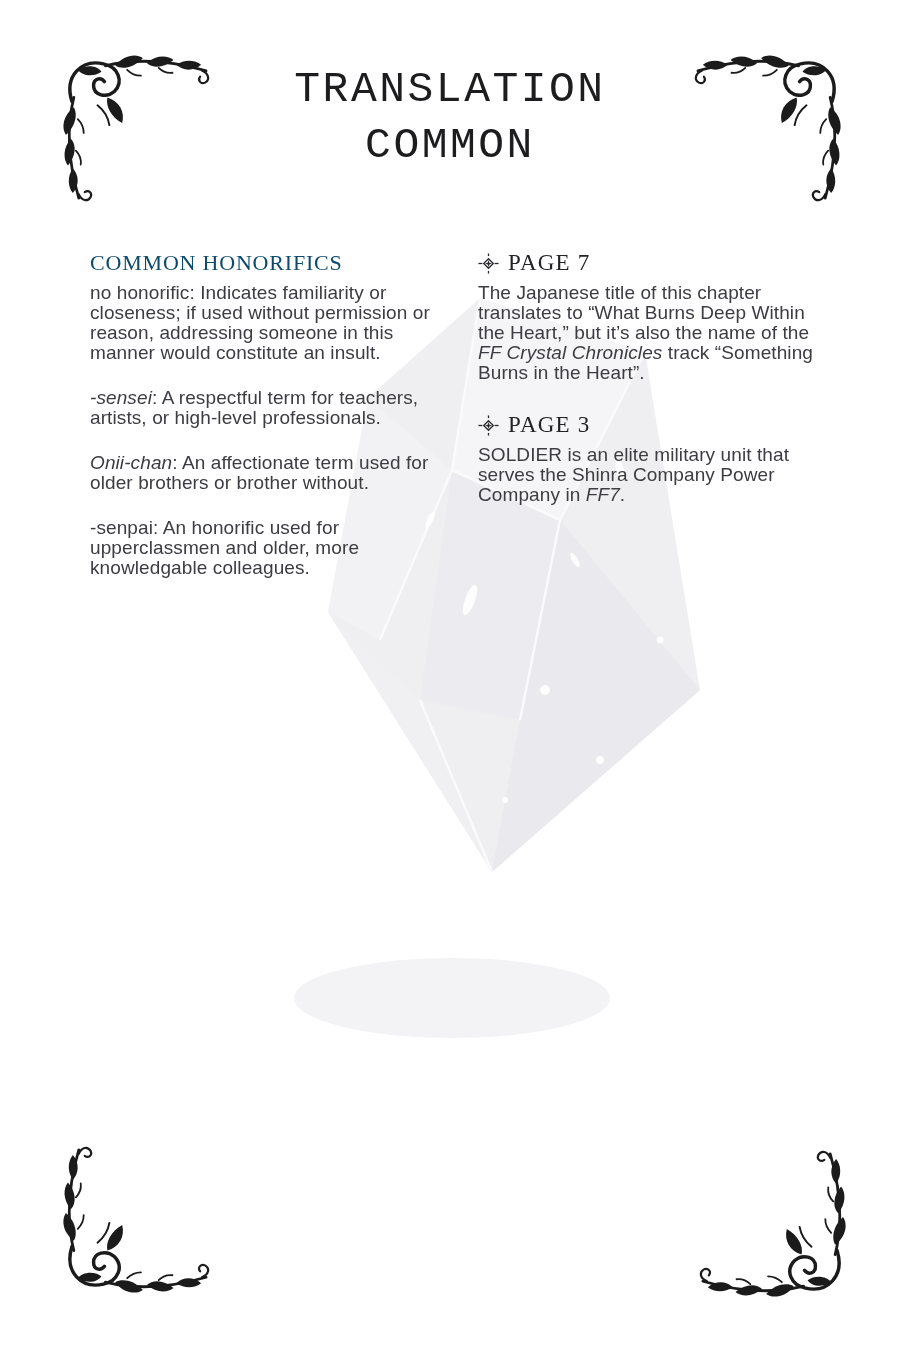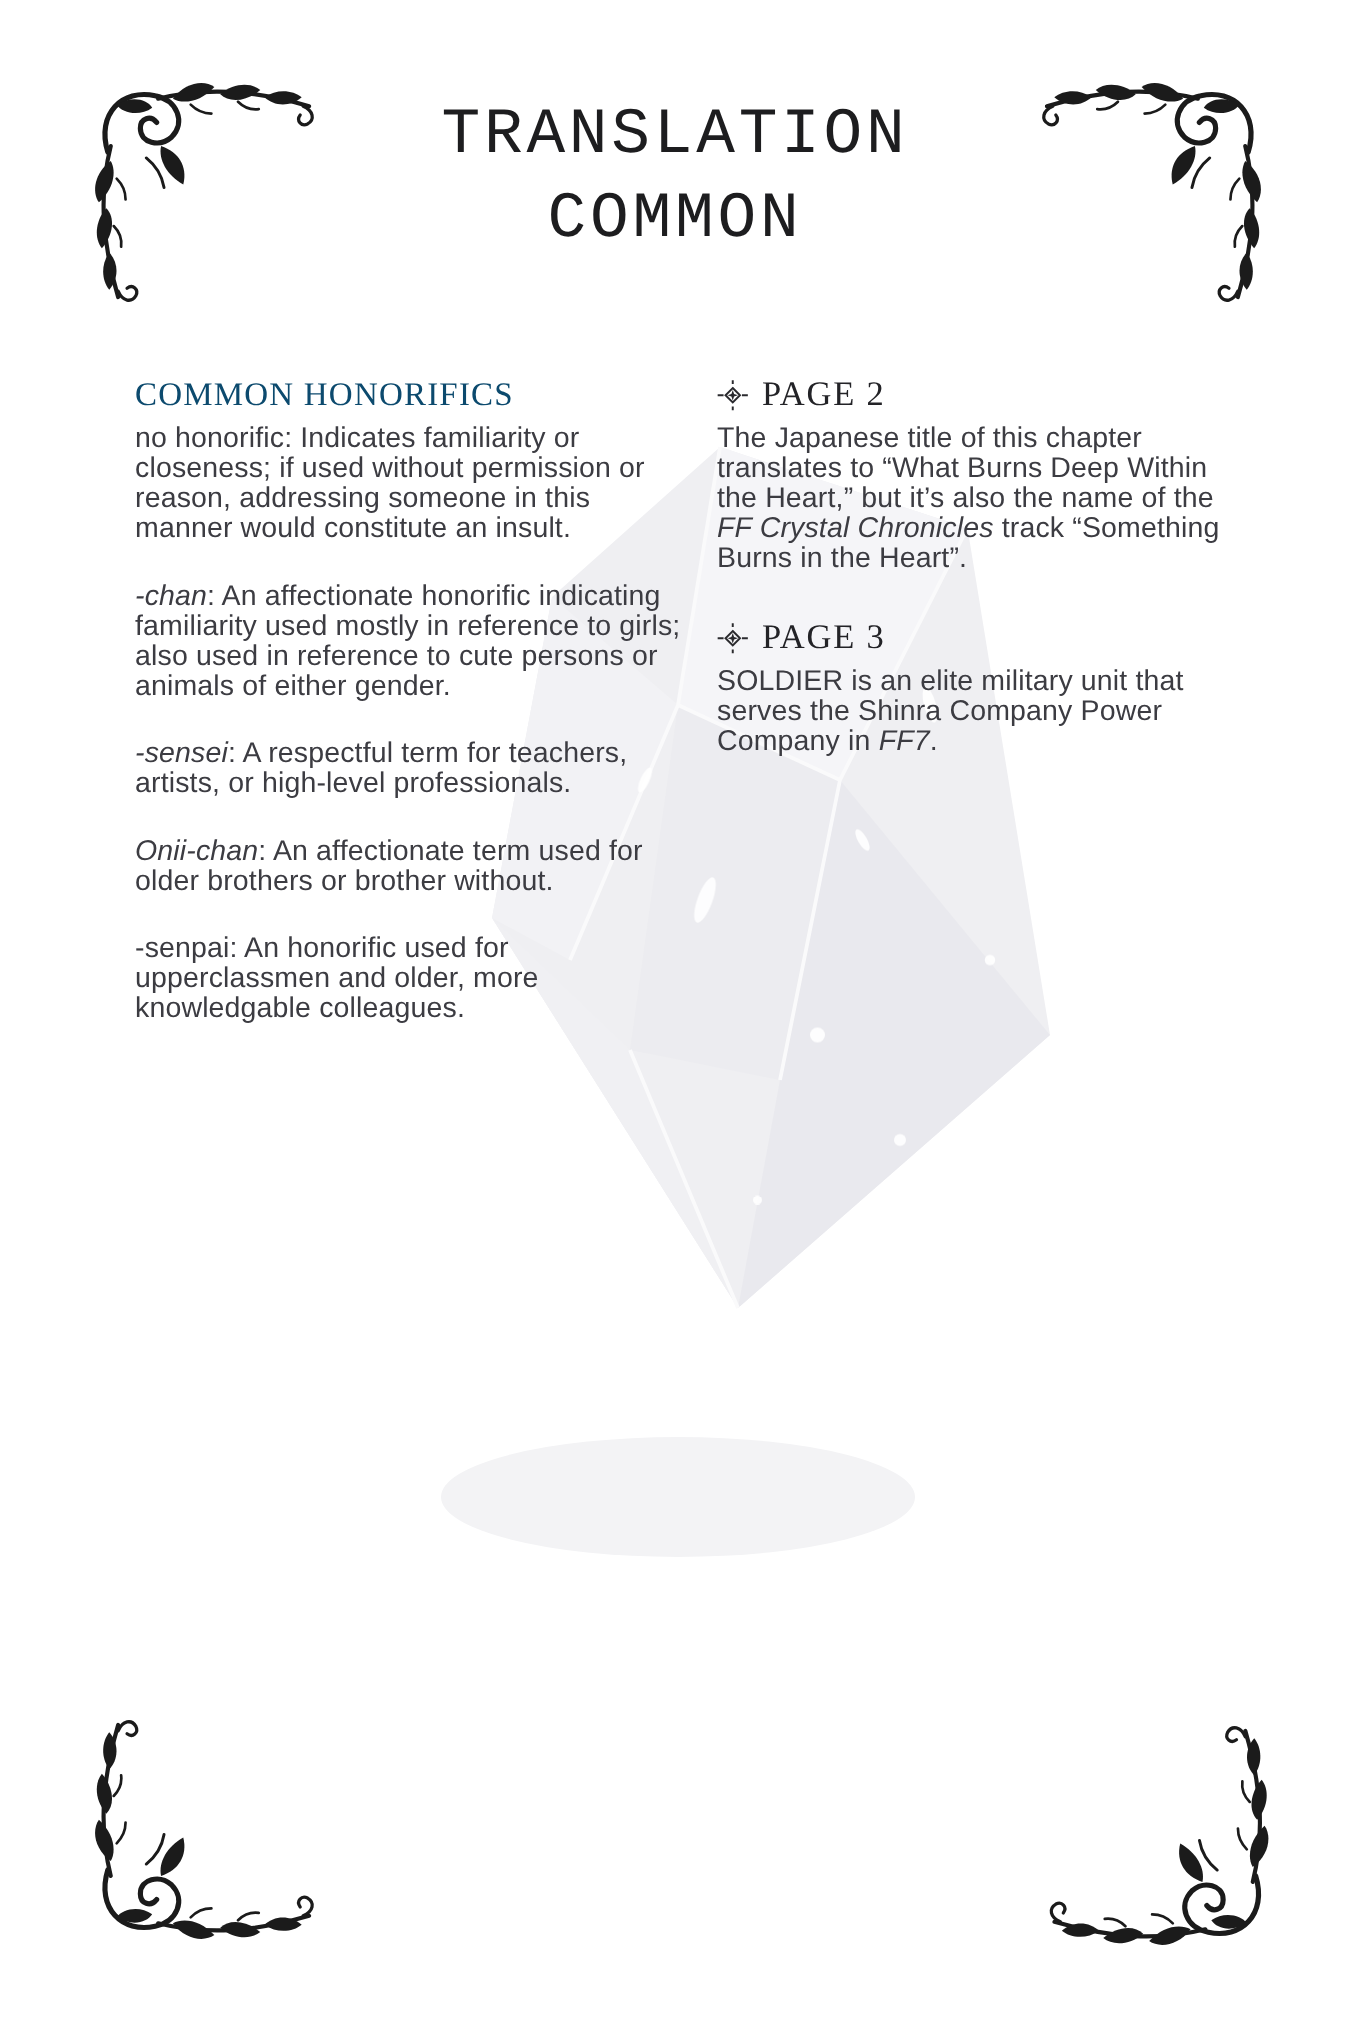--- a/index.html
+++ b/index.html
@@ -152,42 +152,41 @@
     <div class="title-line">TRANSLATION</div>
     <div class="title-line">COMMON</div>
   </div>
 
   <div class="columns">
 
     <div class="col-left">
       <h2 class="col-heading">COMMON HONORIFICS</h2>
       <div>
           <p class="body-para"><span>no honorific: Indicates familiarity or closeness; if used without permission or reason, addressing someone in this manner would constitute an insult.</span></p>
-          <p class="body-para"><em>-chan</em><span>: An affectionate honorific indicating familiarity used mostly in reference to girls; also used in reference to cute persons or animals of either gender.</span></p>
           <p class="body-para"><em>-sensei</em><span>: A respectful term for teachers, artists, or high-level professionals.</span></p>
           <p class="body-para"><em>Onii-chan</em><span>: An affectionate term used for older brothers or brother without.</span></p>
           <p class="body-para"><span>-senpai: An honorific used for upperclassmen and older, more knowledgable colleagues.</span></p>
         </div>
     </div>
 
     <div class="col-right">
 
       <div class="page-section">
         <h3 class="page-heading">
           <svg class="marker-icon" viewBox="0 0 24 24" width="21" height="21">
             <g stroke="currentColor" stroke-width="1.5" fill="none">
               <line x1="0.5" y1="12" x2="5" y2="12"></line>
               <line x1="19" y1="12" x2="23.5" y2="12"></line>
               <line x1="12" y1="0.5" x2="12" y2="3.5"></line>
               <line x1="12" y1="20.5" x2="12" y2="23.5"></line>
               <path d="M12 6.5 L17.5 12 L12 17.5 L6.5 12 Z"></path>
             </g>
             <path d="M12 8 L13 11 L16 12 L13 13 L12 16 L11 13 L8 12 L11 11 Z" fill="currentColor"></path>
           </svg>
-          <span>PAGE 2</span>
+          <span>PAGE 7</span>
         </h3>
         <p class="body-para"><span>The Japanese title of this chapter translates to “What Burns Deep Within the Heart,” but it’s also the name of the </span><em>FF Crystal Chronicles</em><span> track “Something Burns in the Heart”.</span></p>
       </div>
 
       <div class="page-section">
         <h3 class="page-heading">
           <svg class="marker-icon" viewBox="0 0 24 24" width="21" height="21">
             <g stroke="currentColor" stroke-width="1.5" fill="none">
               <line x1="0.5" y1="12" x2="5" y2="12"></line>
               <line x1="19" y1="12" x2="23.5" y2="12"></line>

